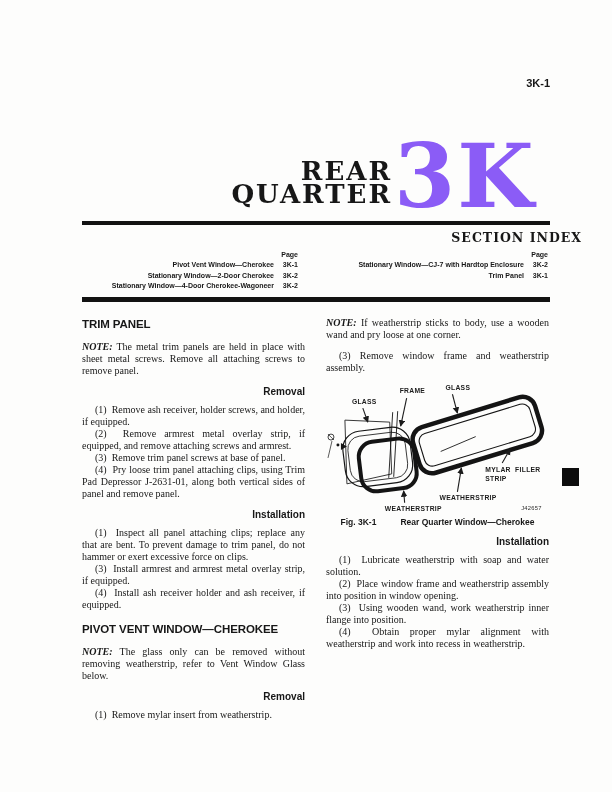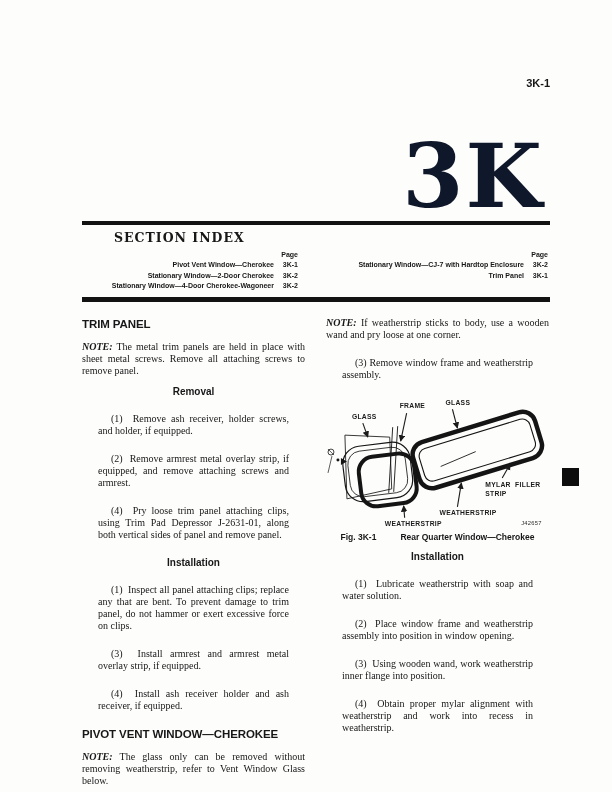--- a/index.html
+++ b/index.html
@@ -7,42 +7,42 @@
     position:relative;width:612px;height:792px;background:#fdfdfc;
     font-family:"Liberation Serif",serif;color:#171717;overflow:hidden;
   }
   
   .page-number{position:absolute;top:78px;left:430px;width:120px;text-align:right;
     font-family:"Liberation Sans",sans-serif;font-weight:bold;font-size:11px;line-height:11px;}
   .title-words{position:absolute;top:160px;left:80px;width:312px;text-align:right;
     font-family:"DejaVu Serif",serif;font-weight:bold;font-size:26px;line-height:23px;letter-spacing:2px;}
   .title-code{position:absolute;top:140px;left:394px;width:150px;
     font-family:"DejaVu Serif",serif;font-weight:bold;font-size:88px;line-height:72px;
-    letter-spacing:2px;color:#0f172a;text-align:right;}
+    letter-spacing:2px;color:#8b5cf6;}
   .rule-top{position:absolute;top:221px;left:82px;width:468px;height:4px;background:#121212;}
   .rule-thick{position:absolute;top:297px;left:82px;width:468px;height:5px;background:#121212;}
-  .si-title{position:absolute;top:230px;left:114px;width:468px;text-align:left;
+  .si-title{position:absolute;top:230px;left:114px;width:468px;text-align:right;
     font-family:"DejaVu Serif",serif;font-weight:bold;font-size:12.5px;letter-spacing:1px;}
   
   .si-block{position:absolute;top:250px;width:216px;
     font-family:"Liberation Sans",sans-serif;font-weight:bold;font-size:7px;line-height:10.4px;}
   .si-left{left:82px;}
   .si-right{left:332px;}
   .si-row{display:flex;align-items:baseline;}
   .si-label{flex:1;text-align:right;}
   .si-page{width:20px;text-align:right;margin-left:4px;}
   
   .columns{position:absolute;top:315px;left:82px;width:468px;display:flex;gap:21px;}
   .col{width:223px;font-size:10px;line-height:12px;text-align:justify;}
   h3.major{font-family:"Liberation Sans",sans-serif;font-weight:bold;font-size:11.5px;
     line-height:12px;letter-spacing:-0.1px;margin:12px 0 11px;text-align:left;}
   .col-left h3.major:first-child{margin-top:3px;}
   h4.minor{font-family:"Liberation Sans",sans-serif;font-weight:bold;font-size:10px;
-    line-height:11px;margin:9px 0 7px;text-align:center;}
-  p{margin:16px;}
+    line-height:11px;margin:9px 0 7px;text-align:right;}
+  p{margin:0;}
   p.step{text-indent:13px;}
   p.note{margin:10px 0 9px;}
   .col-right p.note:first-child{margin-top:2px;}
   p.note .note-label{font-weight:bold;font-style:italic;}
   p.note .note-text{}
   p.note-sealer{margin:20px 0 22px;}
   
   .figure{margin-top:8px;width:223px;}
   .figure svg{display:block;}
   .fig-caption{margin-top:3px;text-align:center;
@@ -52,20 +52,24 @@
   .fig-code{font-family:"Liberation Sans",sans-serif;font-size:5.8px;letter-spacing:0.3px;fill:#2a2a2a;}
   .reg-mark{position:absolute;top:468px;left:562px;width:17px;height:18px;background:#0d0d0d;}
 </style>
 </head>
 <body>
 
 <div class="page">
 
   <div class="page-number">3K-1</div>
 
+  <div class="title-words">
+    <div>REAR</div>
+    <div>QUARTER</div>
+  </div>
   <div class="title-code">3K</div>
 
   <div class="rule-top"></div>
   <div class="si-title">SECTION INDEX</div>
 
   <div class="si-block si-left">
     <div class="si-row">
       <span class="si-label"></span>
       <span class="si-page">Page</span>
     </div>
@@ -104,20 +108,21 @@
 
     <div class="col col-left">
       <h3 class="major">TRIM PANEL</h3>
 
       <p class="note"><span class="note-label">NOTE:</span>
         <span class="note-text">The metal trim panels are held in place with sheet metal screws. Remove all attaching screws to remove panel.</span></p>
 
       <h4 class="minor">Removal</h4>
       <p class="step">(1)&nbsp; Remove ash receiver, holder screws, and holder, if equipped.</p>
       <p class="step">(2)&nbsp; Remove armrest metal overlay strip, if equipped, and remove attaching screws and armrest.</p>
+      <p class="step">(3)&nbsp; Remove trim panel screws at base of panel.</p>
       <p class="step">(4)&nbsp; Pry loose trim panel attaching clips, using Trim Pad Depressor J-2631-01, along both vertical sides of panel and remove panel.</p>
 
       <h4 class="minor">Installation</h4>
       <p class="step">(1)&nbsp; Inspect all panel attaching clips; replace any that are bent. To prevent damage to trim panel, do not hammer or exert excessive force on clips.</p>
       <p class="step">(3)&nbsp; Install armrest and armrest metal overlay strip, if equipped.</p>
       <p class="step">(4)&nbsp; Install ash receiver holder and ash receiver, if equipped.</p>
 
       <h3 class="major">PIVOT VENT WINDOW—CHEROKEE</h3>
 
       <p class="note"><span class="note-label">NOTE:</span>

